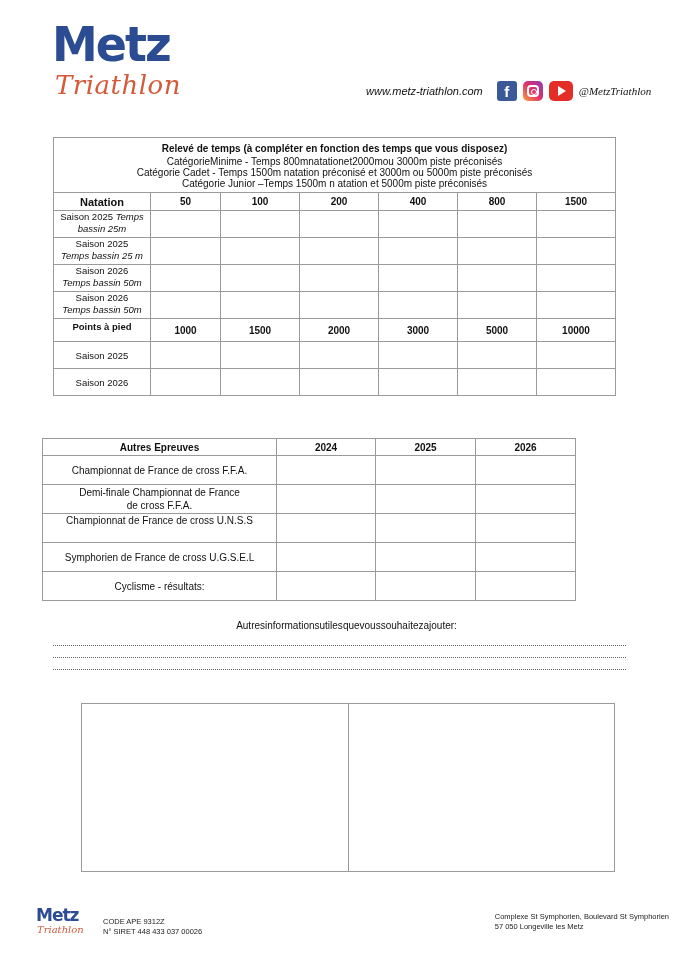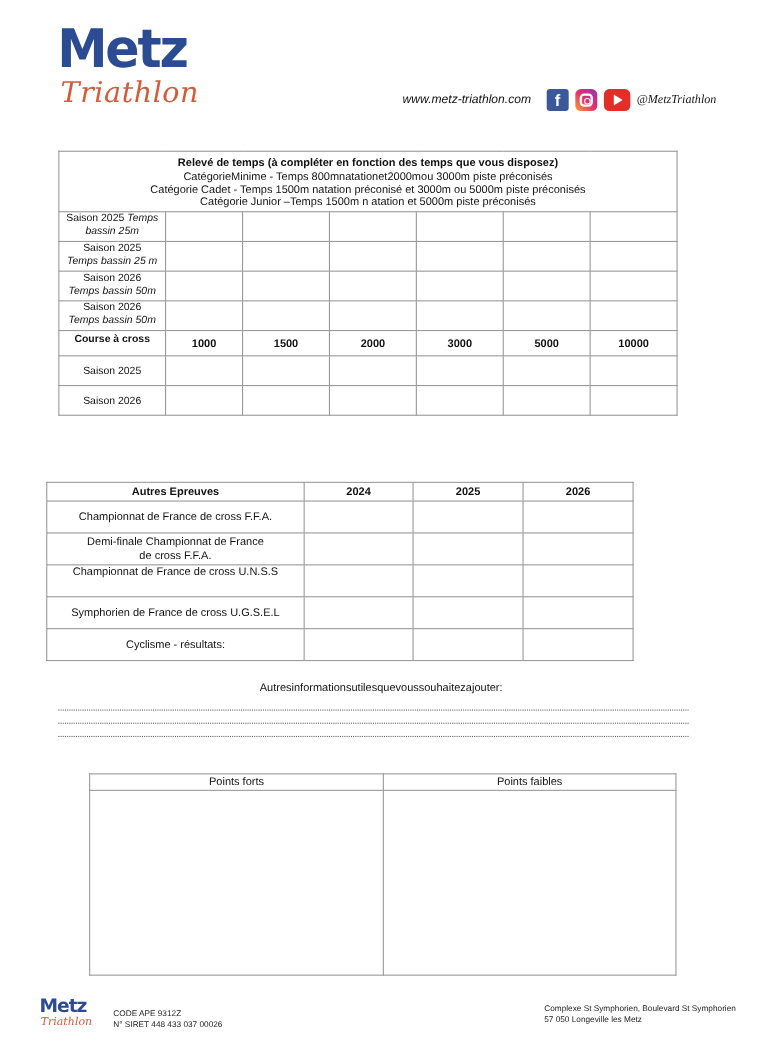--- a/index.html
+++ b/index.html
@@ -92,20 +92,29 @@
   </colgroup>
   <tbody>
       <tr>
     <td colspan="7" class="title-cell">
       <span class="t1">Relevé de temps (à compléter en fonction des temps que vous disposez)</span>
       <span class="t2">CatégorieMinime - Temps 800mnatationet2000mou 3000m piste préconisés</span>
       <span class="t2">Catégorie Cadet - Temps 1500m natation préconisé et 3000m ou 5000m piste préconisés</span>
       <span class="t2">Catégorie Junior –Temps 1500m n atation et 5000m piste préconisés</span>
     </td>
   </tr>
+  <tr class="hdr">
+    <td class="first">Natation</td>
+    <td>50</td>
+    <td>100</td>
+    <td>200</td>
+    <td>400</td>
+    <td>800</td>
+    <td>1500</td>
+  </tr>
   <tr class="nrow">
     <td class="lbl"><span>Saison 2025 </span><span class="it">Temps</span><br><span class="it">bassin 25m</span></td>
     <td></td>
     <td></td>
     <td></td>
     <td></td>
     <td></td>
     <td></td>
   </tr>
   <tr class="nrow">
@@ -129,21 +138,21 @@
   <tr class="nrow">
     <td class="lbl"><span>Saison 2026</span><br><span class="it">Temps bassin 50m</span></td>
     <td></td>
     <td></td>
     <td></td>
     <td></td>
     <td></td>
     <td></td>
   </tr>
   <tr class="chdr">
-    <td class="lbl">Course à cross</td>
+    <td class="lbl">Points à pied</td>
     <td>1000</td>
     <td>1500</td>
     <td>2000</td>
     <td>3000</td>
     <td>5000</td>
     <td>10000</td>
   </tr>
   <tr class="crow">
     <td class="lbl">Saison 2025</td>
     <td></td>
@@ -227,24 +236,20 @@
   <div class="dots"></div>
   <div class="dots"></div>
 </div>
 
 <table id="points-table">
   <colgroup>
       <col style="width:267px">
       <col style="width:266px">
     </colgroup>
   <tbody>
-      <tr>
-    <td class="h">Points forts</td>
-    <td class="h">Points faibles</td>
-  </tr>
   <tr>
     <td class="body"></td>
     <td class="body"></td>
   </tr>
 </tbody>
   </table>
 
 <div class="flogo">
   <div class="m">Metz</div>
   <div class="t">Triathlon</div>

